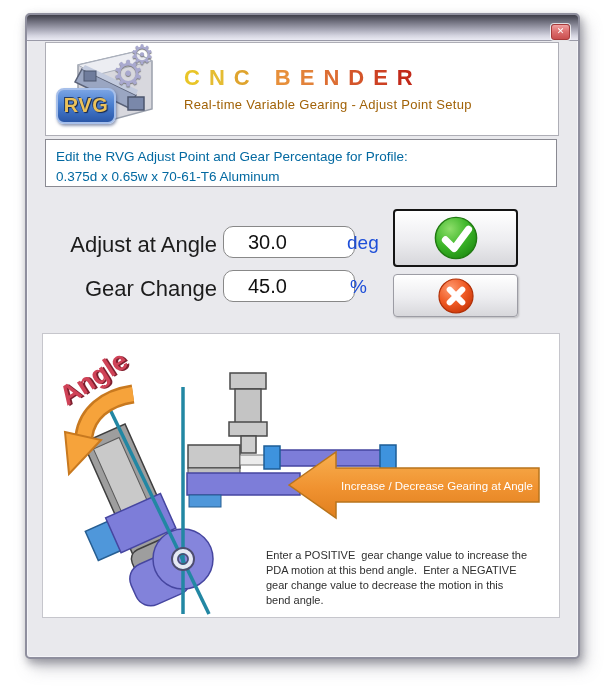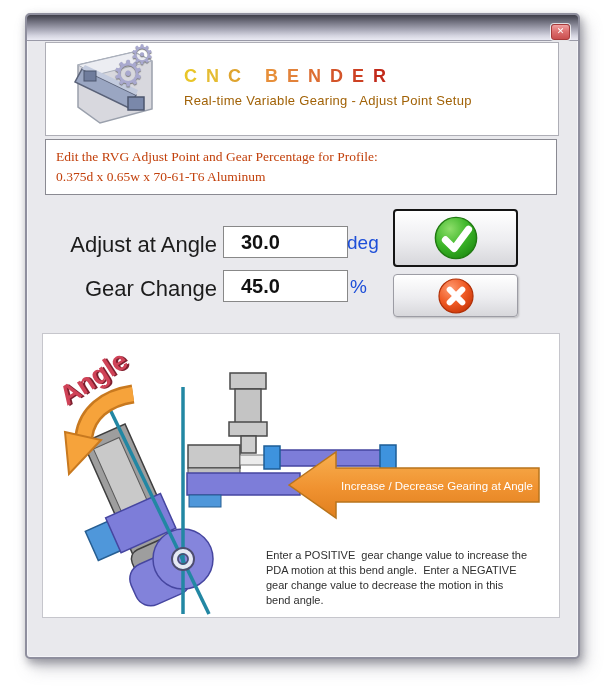--- a/index.html
+++ b/index.html
@@ -39,34 +39,34 @@
   .badge{
     position:absolute;left:10px;top:45px;width:56px;height:32px;
     background:linear-gradient(180deg,#7aa4e4 0%,#4a7fd0 45%,#2a57a8 100%);
     border:2px solid #a6bfea;border-radius:8px;
     box-shadow:1px 2px 3px rgba(40,60,110,.5);
     color:#ecc25a;font-size:20px;font-weight:bold;text-align:center;line-height:31px;
     letter-spacing:.5px;
     text-shadow:-1px -1px 0 #243b66,1px 1px 1px #16264a;
   }
   .title-block{position:absolute;left:138px;top:24px;}
-  .app-title{font-size:18px;font-weight:bold;letter-spacing:9px;line-height:1;white-space:nowrap;}
+  .app-title{font-size:22px;font-weight:bold;letter-spacing:9px;line-height:1;white-space:nowrap;}
   .app-title span.wgap{letter-spacing:0;margin-right:10px;}
   .subtitle{margin-top:8px;font-size:13px;color:#a16207;letter-spacing:.3px;}
   .profile-box{
-    position:absolute;left:18px;top:124px;width:512px;height:56px;
+    position:absolute;left:18px;top:124px;width:512px;height:48px;
     background:#fff;border:1px solid #8a8a92;box-sizing:border-box;
-    padding:7px 10px;font-size:13.5px;line-height:20px;color:#c2410c;font-family:Liberation Serif, serif;
+    padding:7px 10px;font-size:13.5px;line-height:20px;color:#0369a1;
   }
   .fld-label{position:absolute;width:172px;text-align:right;font-size:22px;color:#1c1c1c;}
   .fld-unit{position:absolute;font-size:19px;color:#1d4ed8;}
   .fld-input{
-    position:absolute;width:106px;height:30px;border:1px solid #888;border-radius:0;
+    position:absolute;width:106px;height:30px;border:1px solid #888;border-radius:10px;
     font-family:"Liberation Sans",sans-serif;font-size:20px;color:#111;
-    padding:0 0 0 17px;background:#fff;box-sizing:content-box;font-weight:bold;
+    padding:0 0 0 24px;background:#fff;box-sizing:content-box;
   }
   #angle-label{left:18px;top:217px;}
   #angle-input{left:196px;top:211px;}
   #angle-unit{left:320px;top:217px;}
   #gear-label{left:18px;top:261px;}
   #gear-input{left:196px;top:255px;}
   #gear-unit{left:323px;top:261px;}
   .big-btn{
     position:absolute;left:366px;width:125px;border-radius:4px;cursor:pointer;
     background:linear-gradient(180deg,#ffffff 0%,#ededf0 55%,#d7d7db 100%);
@@ -97,20 +97,21 @@
     <svg class="machine-art" width="110" height="84" viewBox="0 0 110 84">
       <polygon points="10,20 66,7 84,16 84,64 32,78 10,62" fill="#d8d8de" stroke="#9aa0ac" stroke-width="1.5"></polygon>
       <polygon points="10,20 66,7 84,16 28,30" fill="#ecedf2" stroke="#aab0bc" stroke-width="1"></polygon>
       <polygon points="14,24 68,50 61,63 7,37" fill="#9aa6c2" stroke="#5a6278" stroke-width="1.5"></polygon>
       <polygon points="14,24 68,50 70,45 17,20" fill="#c3cbde" stroke="none"></polygon>
       <rect x="60" y="52" width="16" height="13" fill="#7a88aa" stroke="#4c566e" stroke-width="1.5"></rect>
       <rect x="16" y="26" width="12" height="10" fill="#6f7c9c" stroke="#4c566e" stroke-width="1"></rect>
     </svg>
     <span class="gear big">⚙</span>
     <span class="gear small">⚙</span>
+    <div class="badge">RVG</div>
     <div class="title-block">
       <div class="app-title"><span style="color: rgb(233, 197, 40);">C</span><span style="color: rgb(229, 188, 50);">N</span><span style="color: rgb(223, 164, 46);">C</span><span class="wgap"> </span><span style="color: rgb(231, 143, 58);">B</span><span style="color: rgb(226, 130, 58);">E</span><span style="color: rgb(221, 110, 51);">N</span><span style="color: rgb(212, 85, 42);">D</span><span style="color: rgb(205, 65, 35);">E</span><span style="color: rgb(194, 42, 26);">R</span></div>
       <div class="subtitle">Real-time Variable Gearing - Adjust Point Setup</div>
     </div>
   </div>
 
   <div class="profile-box">
     <div>Edit the RVG Adjust Point and Gear Percentage for Profile:</div>
     <div>0.375d x 0.65w x 70-61-T6 Aluminum</div>
   </div>

